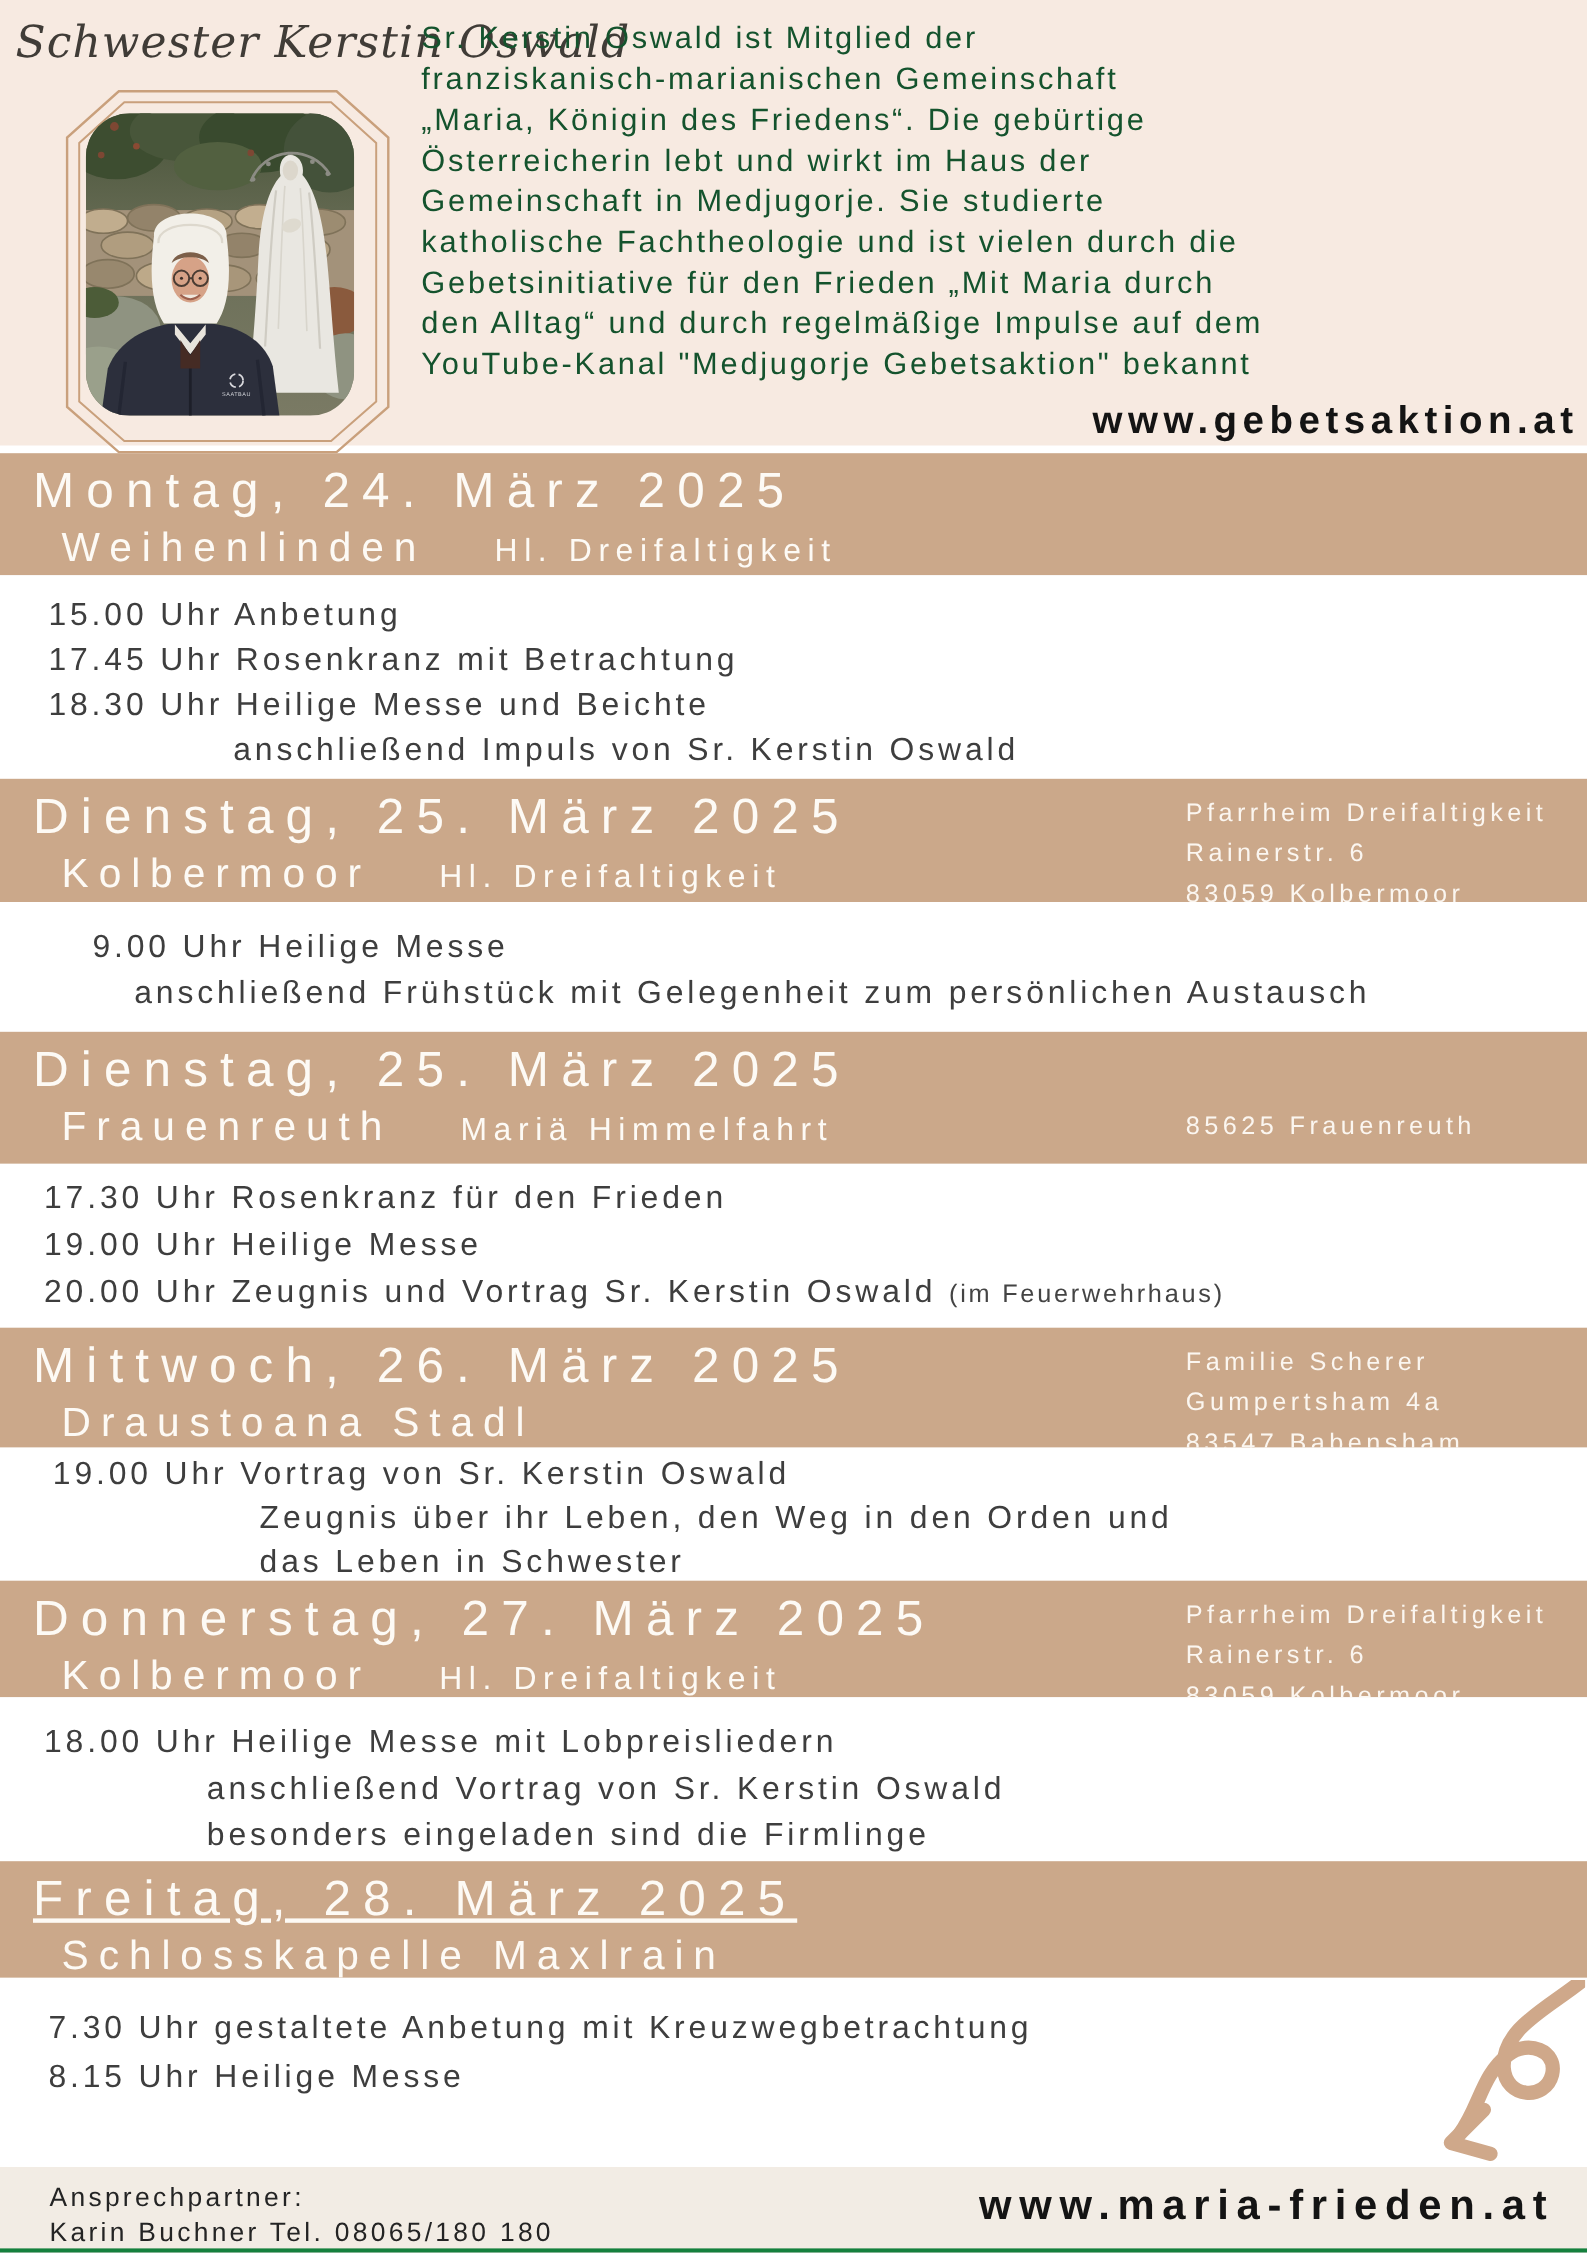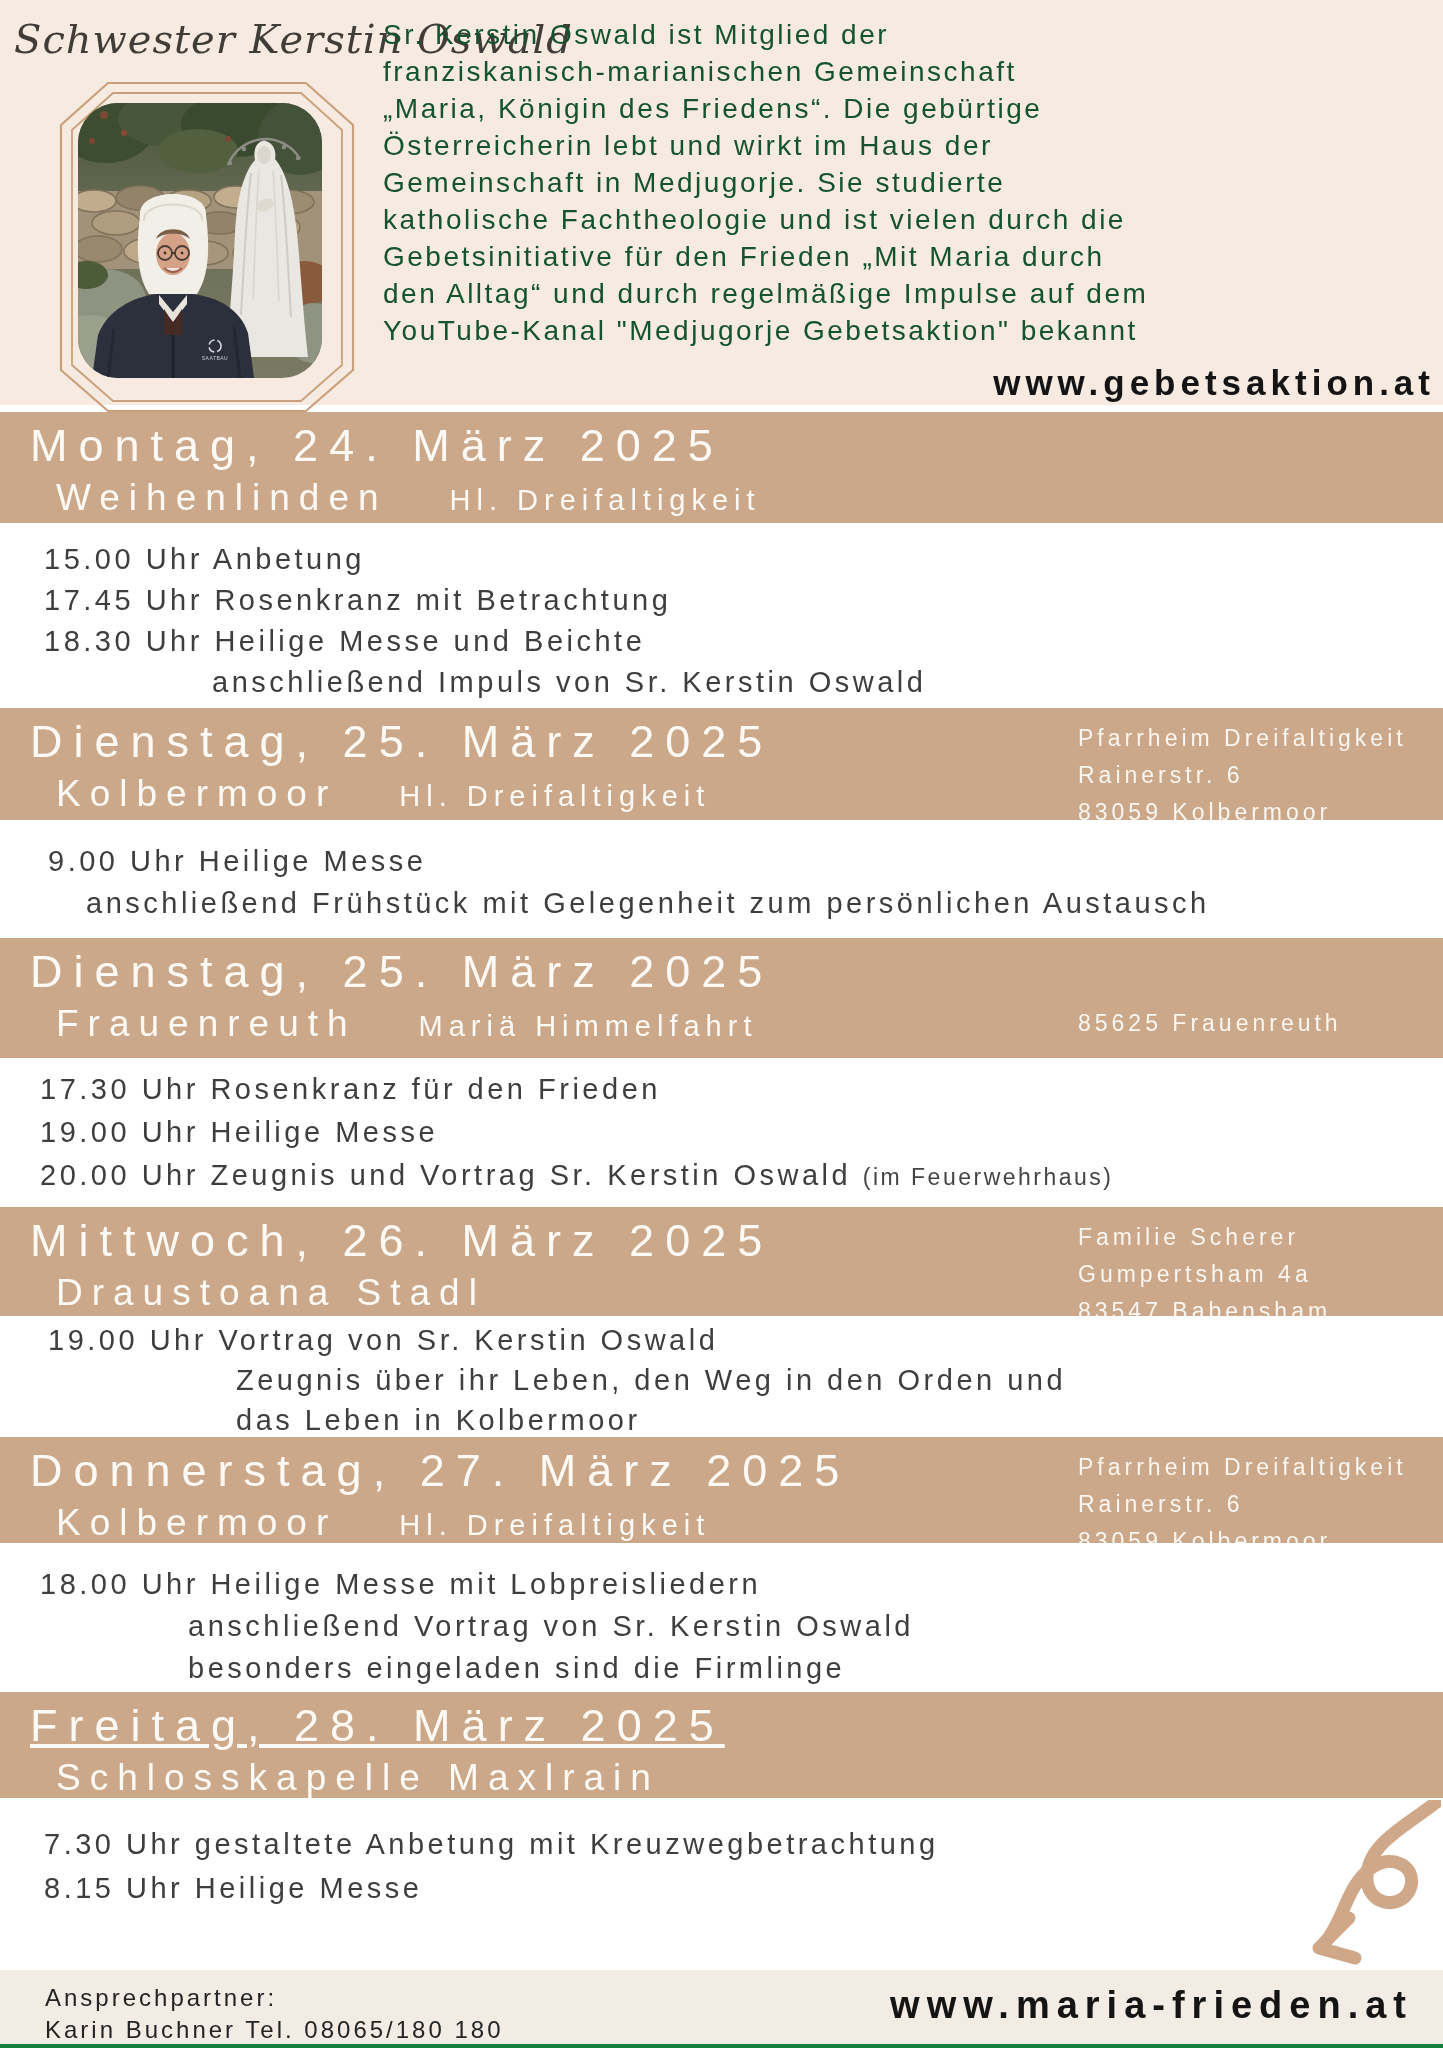--- a/index.html
+++ b/index.html
@@ -44,21 +44,21 @@
   }
   .band .addr.single{top:auto;bottom:16px;}
   
   .sched{
     position:relative;box-sizing:border-box;background:#ffffff;
     font-size:29px;letter-spacing:3.5px;color:#3e3e3e;
   }
   .sched .sl{white-space:nowrap;}
   .sched .note{font-size:23px;letter-spacing:2.5px;color:#444;}
   #sched1{height:185px;padding:16px 0 0 44px;line-height:41px;}
-  #sched2{height:118px;padding:20px 0 0 48px;line-height:42px;}
+  #sched2{height:118px;padding:20px 0 0 48px;line-height:42px;margin-left:36px;}
   #sched3{height:149px;padding:10px 0 0 40px;line-height:43px;}
   #sched4{height:121px;padding:4px 0 0 48px;line-height:40px;}
   #sched5{height:149px;padding:20px 0 0 40px;line-height:42px;}
   #sched6{height:172px;padding:24px 0 16px 44px;line-height:44px;}
   .ind-a{margin-left:168px;}
   .ind-b{margin-left:38px;}
   .ind-c{margin-left:188px;}
   .ind-d{margin-left:148px;}
   .arrow-wrap{position:absolute;right:2px;top:2px;width:140px;height:168px;}
   
@@ -242,21 +242,21 @@
     </div>
     <div class="addr">
       <div>Familie Scherer</div>
       <div>Gumpertsham 4a</div>
       <div>83547 Babensham</div>
     </div>
   </div>
   <div id="sched4" class="sched">
     <div class="sl">19.00 Uhr Vortrag von Sr. Kerstin Oswald</div>
     <div class="sl ind-c">Zeugnis über ihr Leben, den Weg in den Orden und</div>
-    <div class="sl ind-c">das Leben in Kolbermoor</div>
+    <div class="sl ind-c">das Leben in Schwester</div>
   </div>
 
   <div id="band5" class="band">
     <div class="date">Donnerstag, 27. März 2025</div>
     <div class="subline">
       <span class="loc">Kolbermoor</span><span class="ven">Hl. Dreifaltigkeit</span>
     </div>
     <div class="addr">
       <div>Pfarrheim Dreifaltigkeit</div>
       <div>Rainerstr. 6</div>

